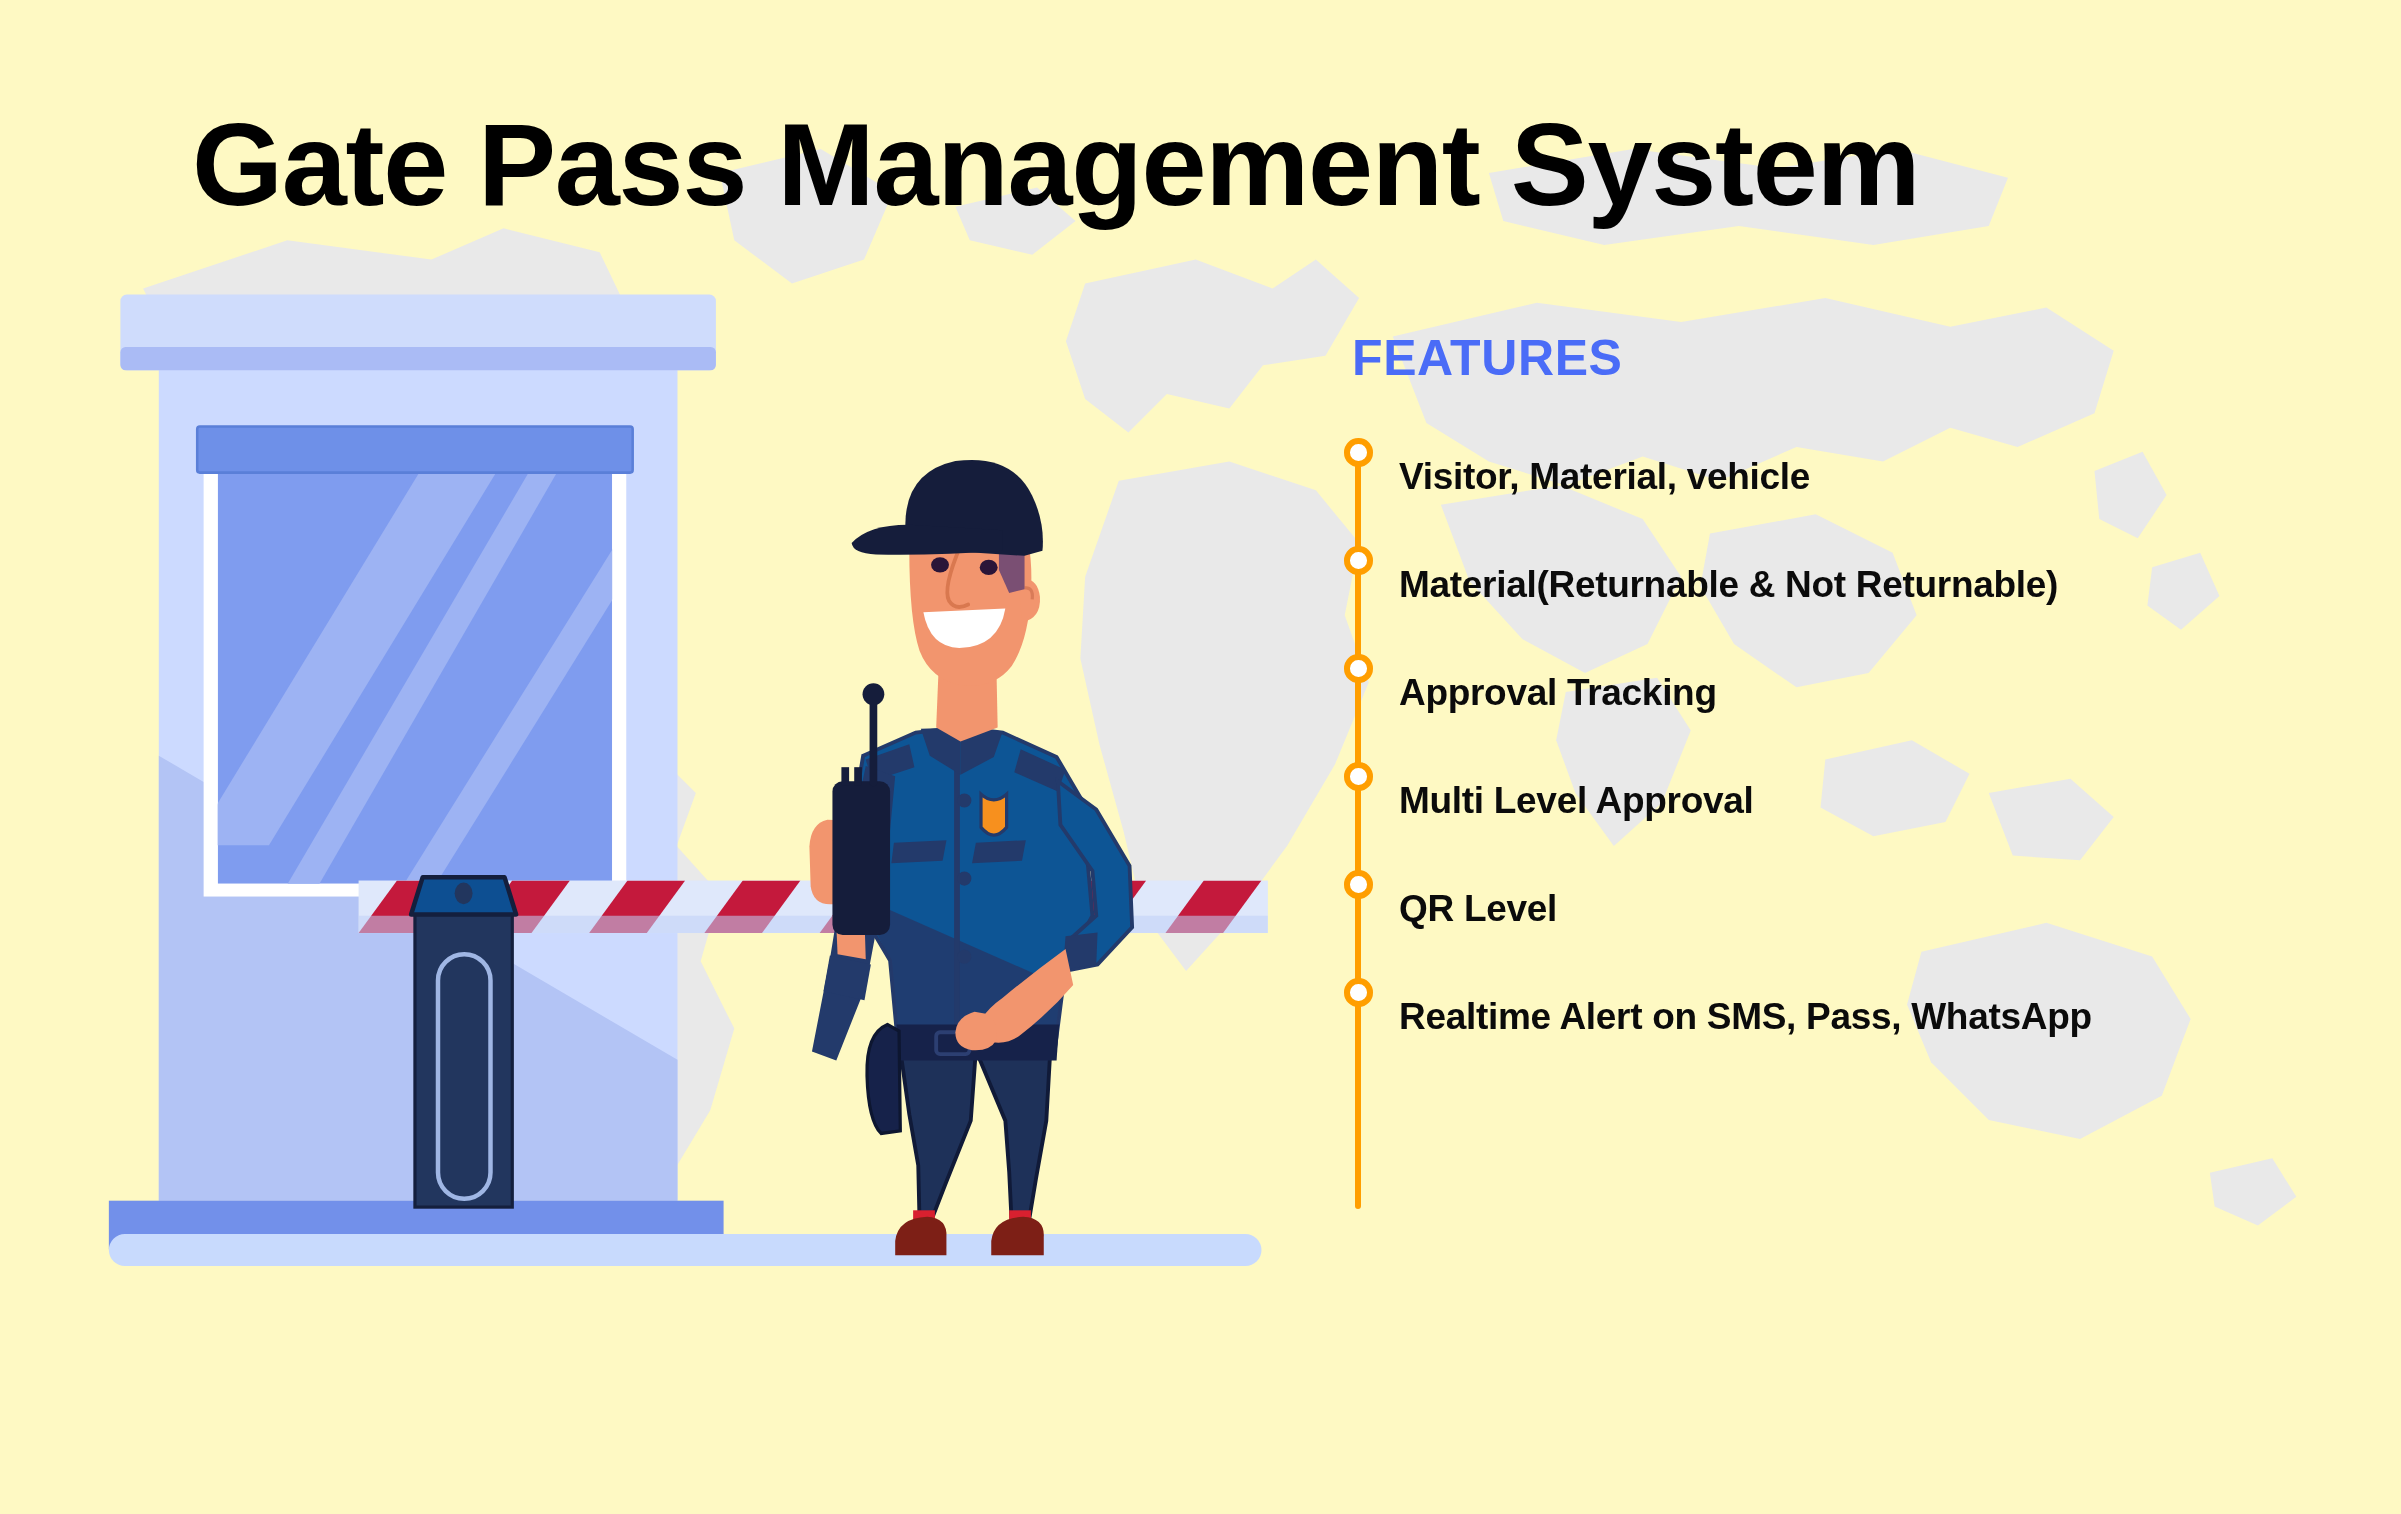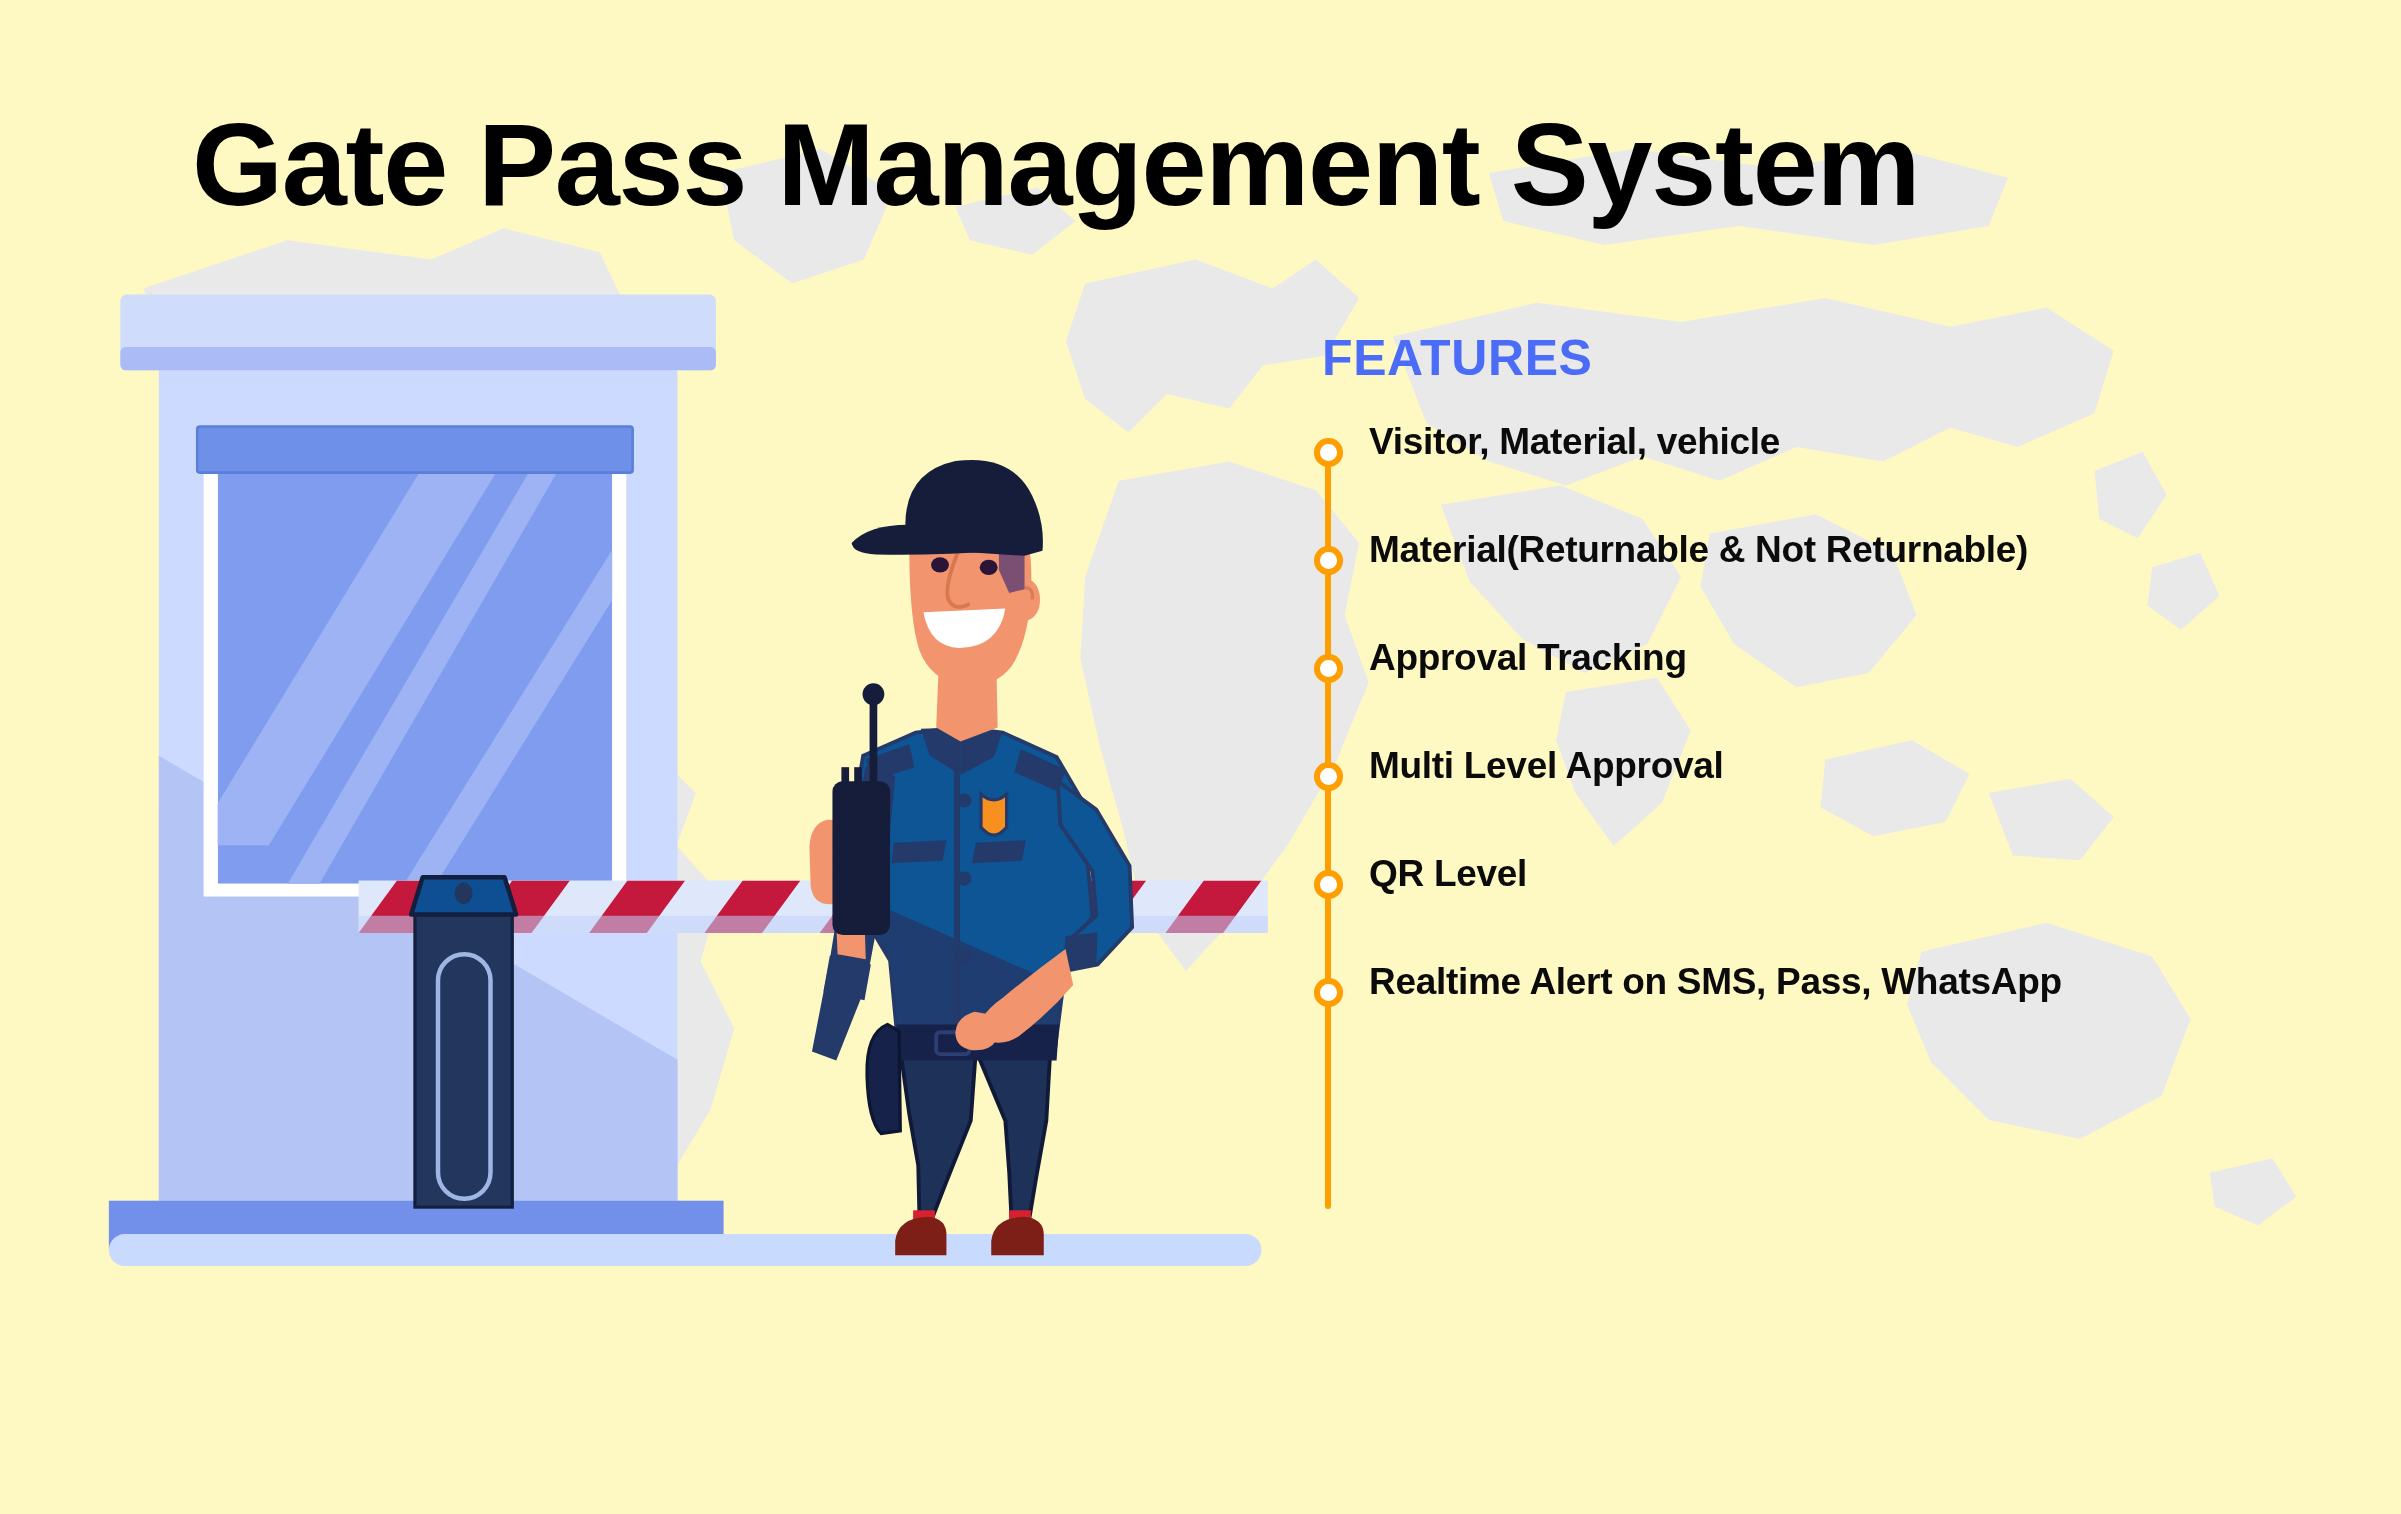--- a/index.html
+++ b/index.html
@@ -42,21 +42,21 @@
     letter-spacing: -1.3px;
     color: #000000;
     line-height: 1;
     white-space: nowrap;
     font-stretch: condensed;
   }
 
   
   #features-panel {
     position: absolute;
-    left: 1308px;
+    left: 1338px;
     top: 333px;
     width: 973px;
   }
   #features-heading {
     font-size: 50px;
     font-weight: 900;
     color: #4a6cf7;
     letter-spacing: 0.6px;
     line-height: 1;
     margin: 0 0 40px 14px;
@@ -74,21 +74,21 @@
     top: 27px;
     width: 6.4px;
     height: 759px;
     background: #FF9E00;
     border-radius: 3.2px;
   }
   .feature-item {
     position: relative;
     height: 108px;
     display: flex;
-    align-items: flex-start;
+    align-items: center;
   }
   .feature-bullet {
     position: absolute;
     left: 6.4px;
     top: 15.4px;
     width: 16.6px;
     height: 16.6px;
     border-radius: 50%;
     background: #ffffff;
     border: 6.4px solid #FF9E00;

